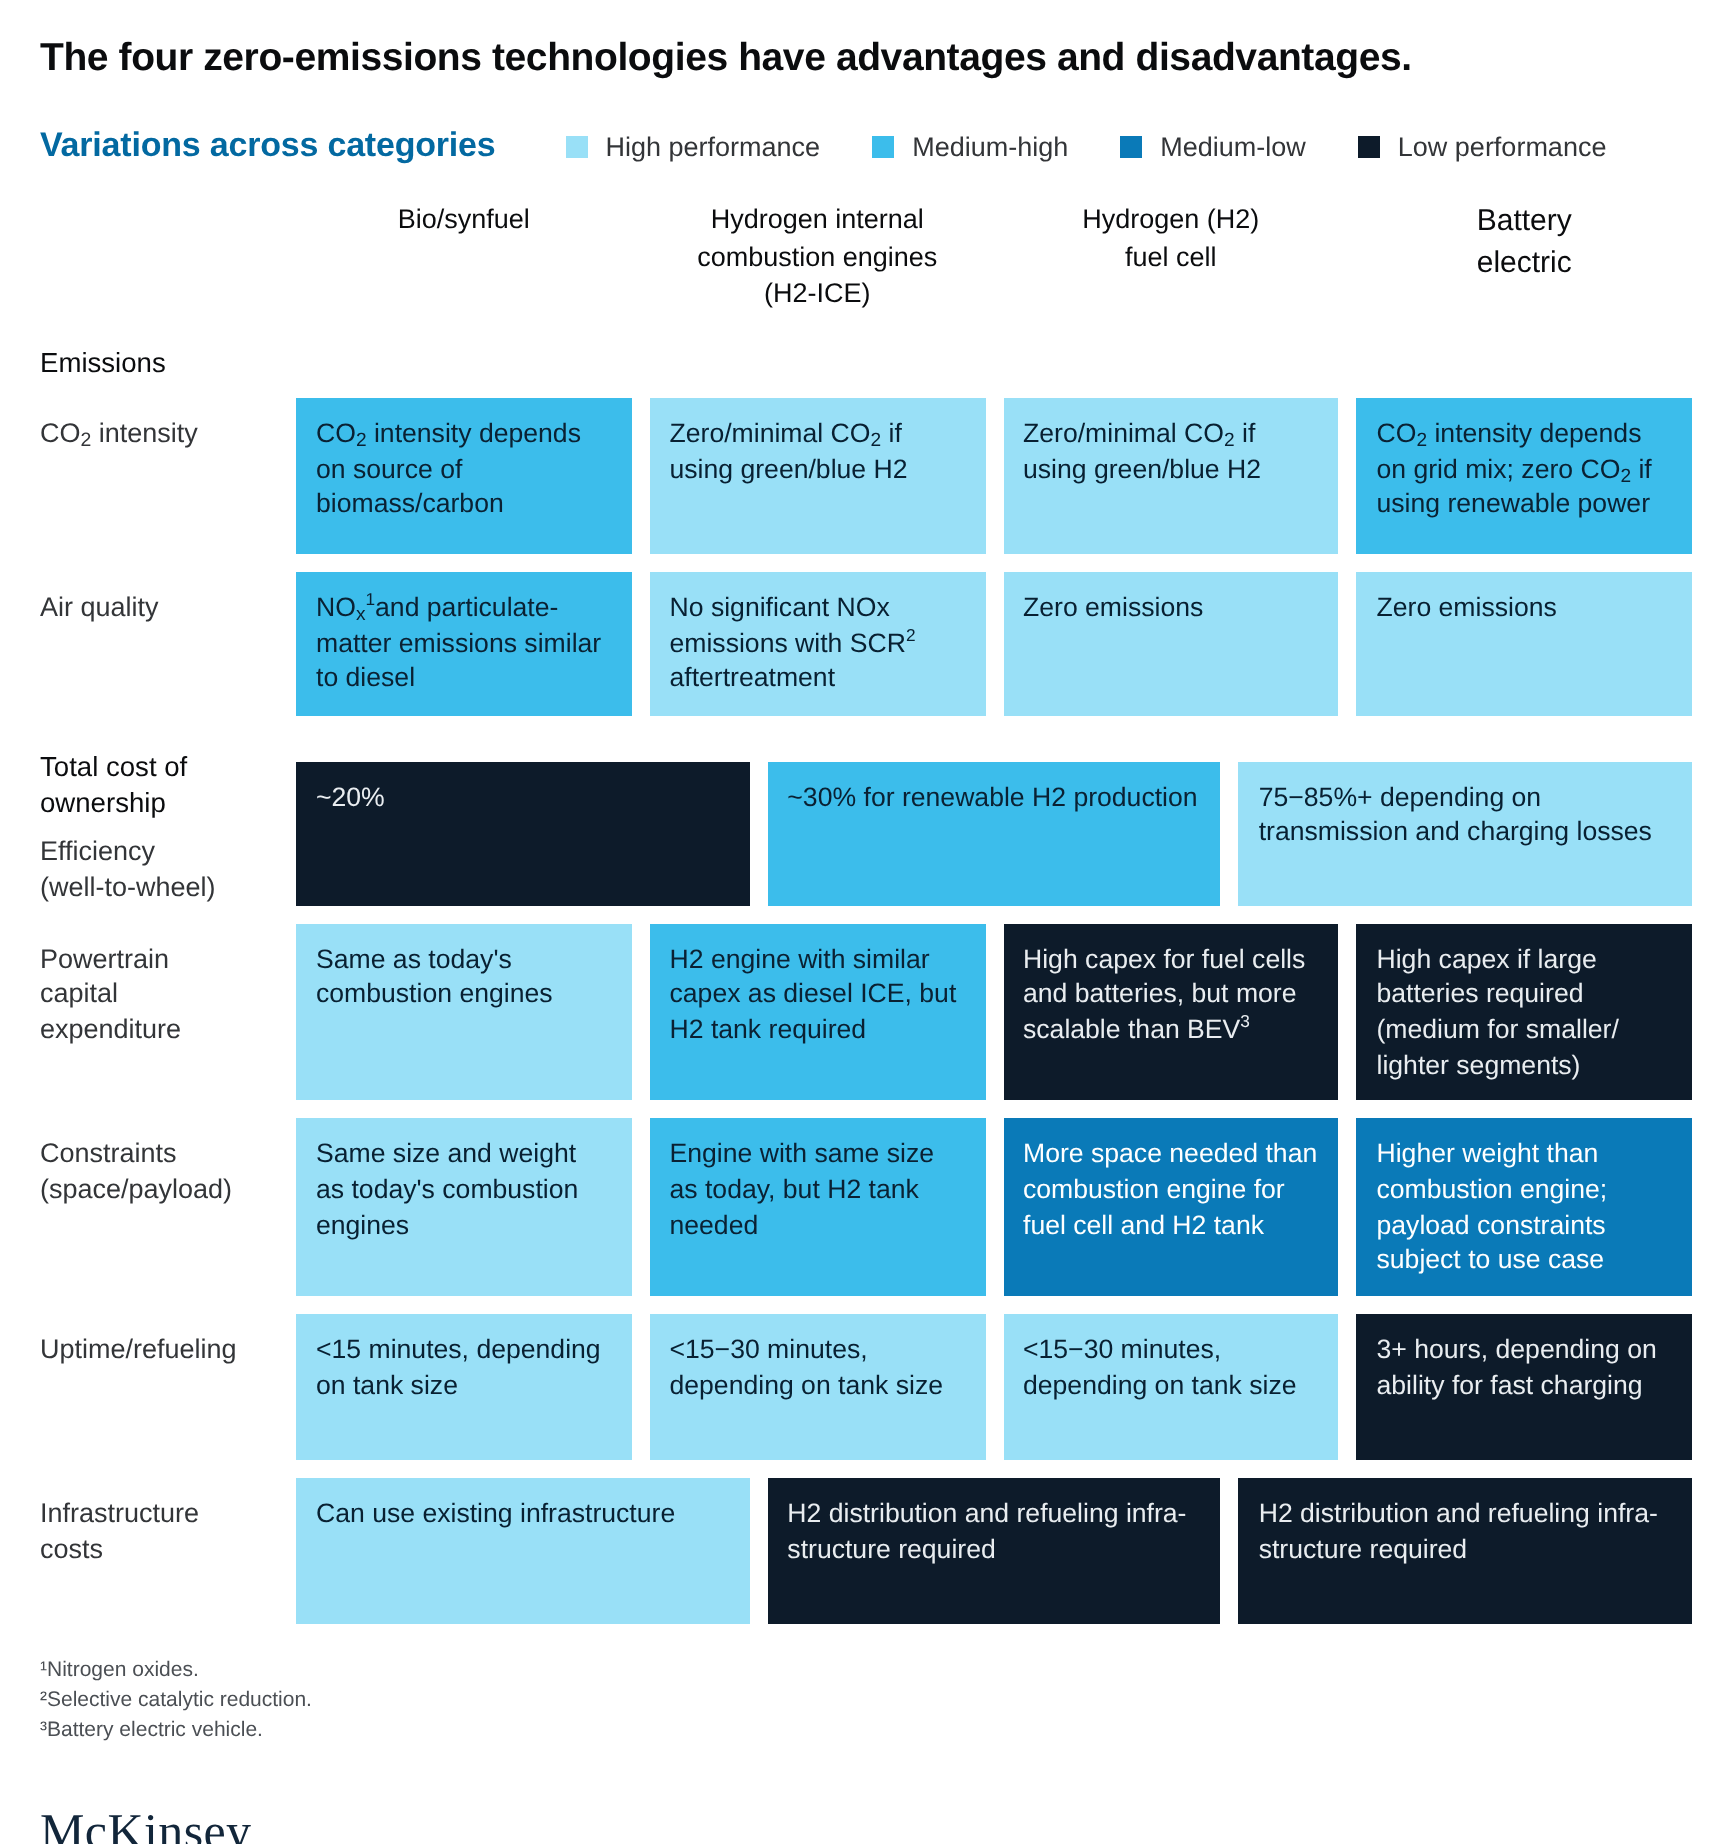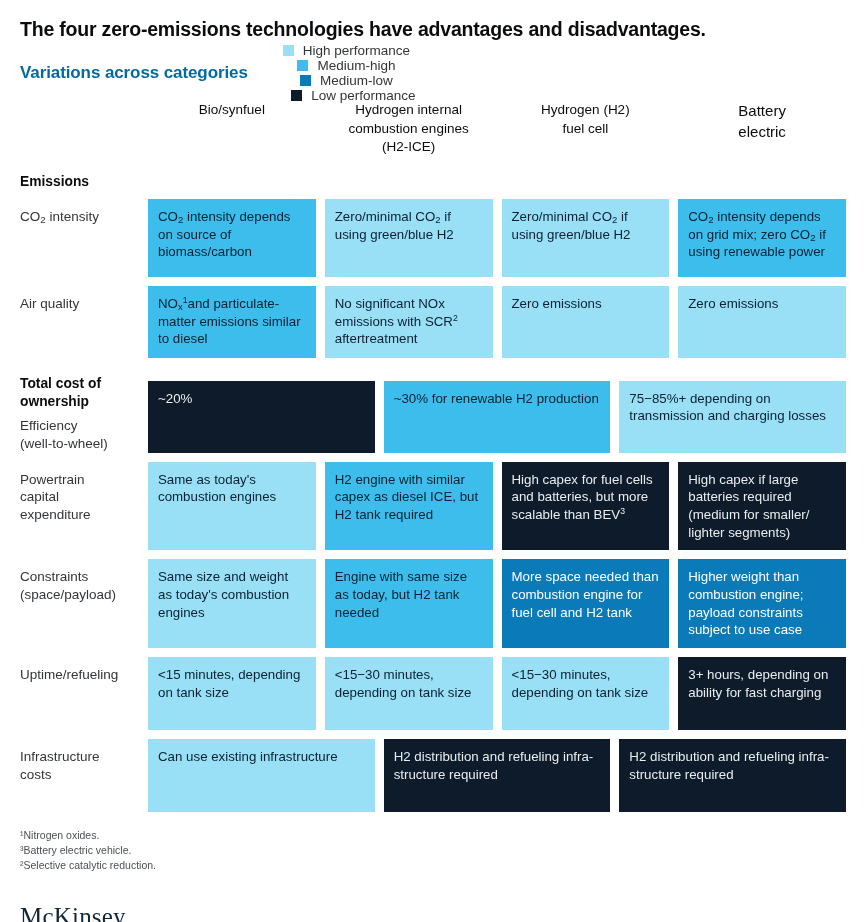--- a/index.html
+++ b/index.html
@@ -46,21 +46,20 @@
     font-size: 17px;
     font-weight: bold;
     color: #0369a1;
     letter-spacing: -0.1px;
     white-space: nowrap;
   }
   .legend-items {
     display: flex;
     align-items: center;
     margin-left: 35px;
-    flex-direction: column;
   }
   .legend-item {
     display: flex;
     align-items: center;
     margin-right: 26px;
     white-space: nowrap;
   }
   .legend-item:last-child { margin-right: 12px; }
   .swatch {
     width: 11px;
@@ -108,21 +107,21 @@
 
   
   .c-high   { background: #99e0f7; color: #082032; }
   .c-medhi  { background: #3cbdeb; color: #0a2133; }
   .c-medlo  { background: #0a7ab8; color: #ffffff; }
   .c-low    { background: #0d1b2a; color: #e9edf0; }
 
   
   .section-head {
     font-size: 13.8px;
-    font-weight: bold;
+    font-weight: normal;
     color: #0b0c0e;
     line-height: 1.3;
   }
 
   
   .band { margin-bottom: 9px; }
 
   sup {
     font-size: 0.65em;
     vertical-align: super;
@@ -317,22 +316,22 @@
         <div class="cell c-high" style="min-height:73px">Can use existing infrastructure</div>
         <div class="cell c-low" style="min-height:73px">H2 distribution and refueling infra-structure required</div>
         <div class="cell c-low" style="min-height:73px">H2 distribution and refueling infra-structure required</div>
       </div>
     </div>
 
   </div>
 
   <div class="footnotes">
     <div>¹Nitrogen oxides.</div>
+    <div>²Selective catalytic reduction.</div>
     <div>³Battery electric vehicle.</div>
-    <div>²Selective catalytic reduction.</div>
   </div>
 
   <div class="logo">
     <div class="l1">McKinsey</div>
 
   </div>
 
 </div>
 
 </body></html>

